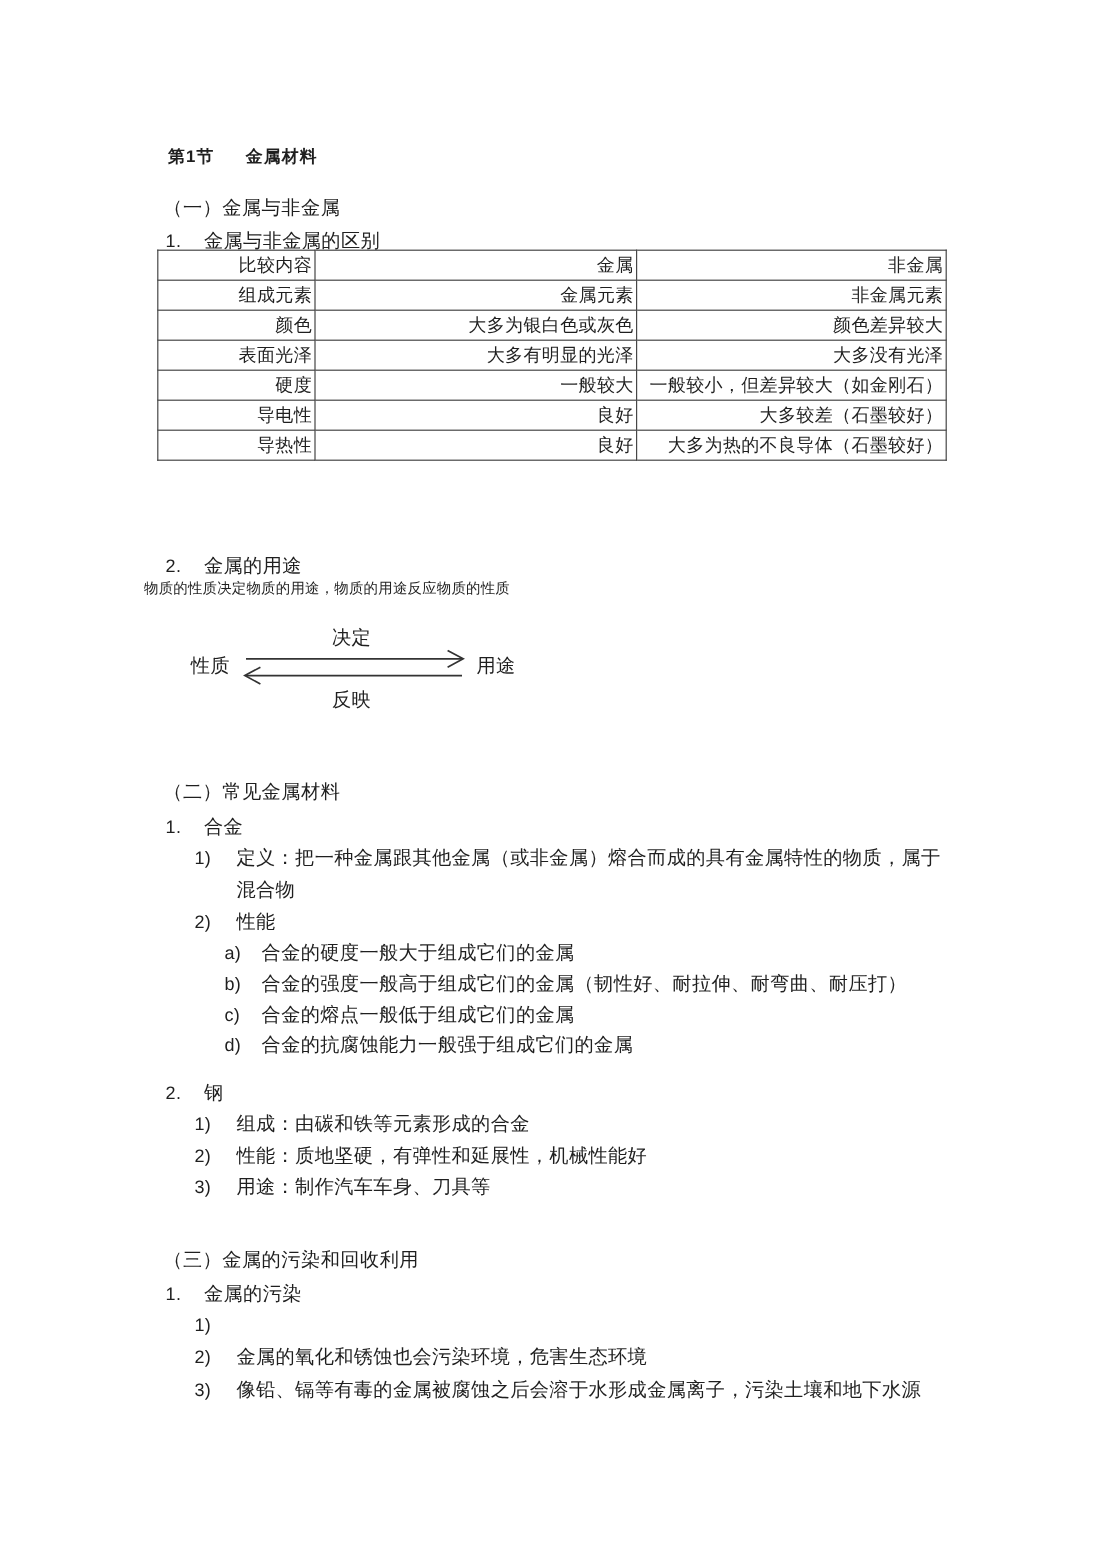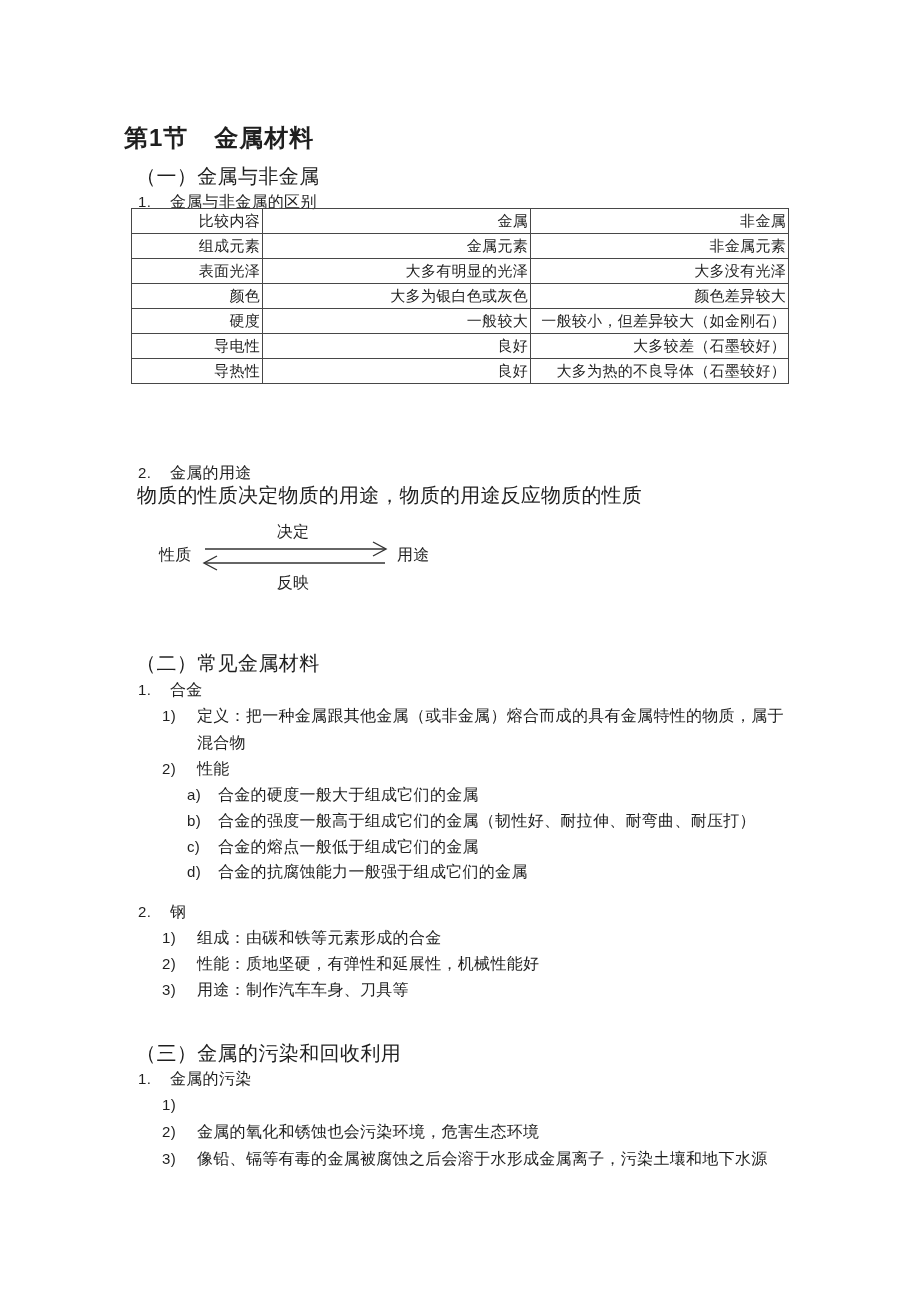--- a/index.html
+++ b/index.html
@@ -4,34 +4,34 @@
 <style>
   * { margin:0; padding:0; box-sizing:border-box; }
   html,body { background:#ffffff; }
   body {
     width:920px; height:1302px;
     font-family:"Liberation Sans", sans-serif;
     color:#1f1f1f;
   }
   .page { position:relative; width:920px; height:1302px; background:#ffffff; overflow:hidden; }
 
-  .doc-title { position:absolute; left:124px; top:122px; font-size:24px; font-weight:bold; letter-spacing:1px; white-space:nowrap; }
+  .doc-title { position:absolute; left:140px; top:122px; font-size:14px; font-weight:bold; letter-spacing:1px; white-space:nowrap; }
   .doc-title .t2 { margin-left:26px; }
 
-  .heading { position:absolute; left:136px; font-size:20px; letter-spacing:0.4px; white-space:nowrap; }
+  .heading { position:absolute; left:136px; font-size:16px; letter-spacing:0.4px; white-space:nowrap; }
 
   .line { position:absolute; display:flex; font-size:16px; letter-spacing:0.3px; line-height:27px; }
   .line .num { flex:0 0 auto; }
   .line .txt { flex:0 0 auto; }
   .lv1 { left:138px; } .lv1 .num { width:32px; font-size:15px; }
   .lv2 { left:162px; } .lv2 .num { width:35px; font-size:15px; }
   .lv3 { left:187px; } .lv3 .num { width:31px; font-size:15px; }
   .wrap2 .txt { flex:0 0 auto; width:590px; white-space:normal; }
 
-  .para { position:absolute; left:137px; font-size:20px; letter-spacing:0.2px; white-space:nowrap; }
+  .para { position:absolute; left:120px; font-size:12px; letter-spacing:0.2px; white-space:nowrap; }
 
   table.cmp { position:absolute; left:131px; top:208px; width:657px; border-collapse:collapse; table-layout:fixed; font-size:15px; }
   table.cmp td { border:1px solid #474747; height:25px; text-align:right; vertical-align:middle; padding:0 2px; letter-spacing:0.3px; overflow:hidden; white-space:nowrap; }
 
   .diagram { position:absolute; left:145px; top:516px; width:310px; height:80px; }
   .diagram text { font-size:16px; fill:#1f1f1f; letter-spacing:0.3px; }
   .diagram line, .diagram polyline { stroke:#333333; stroke-width:1.4; fill:none; }
 </style>
 </head>
 <body>
@@ -60,28 +60,28 @@
         <td>比较内容</td>
         <td>金属</td>
         <td>非金属</td>
       </tr>
       <tr>
         <td>组成元素</td>
         <td>金属元素</td>
         <td>非金属元素</td>
       </tr>
       <tr>
+        <td>颜色</td>
+        <td>大多为银白色或灰色</td>
+        <td>颜色差异较大</td>
+      </tr>
+      <tr>
         <td>表面光泽</td>
         <td>大多有明显的光泽</td>
         <td>大多没有光泽</td>
-      </tr>
-      <tr>
-        <td>颜色</td>
-        <td>大多为银白色或灰色</td>
-        <td>颜色差异较大</td>
       </tr>
       <tr>
         <td>硬度</td>
         <td>一般较大</td>
         <td>一般较小，但差异较大（如金刚石）</td>
       </tr>
       <tr>
         <td>导电性</td>
         <td>良好</td>
         <td>大多较差（石墨较好）</td>

